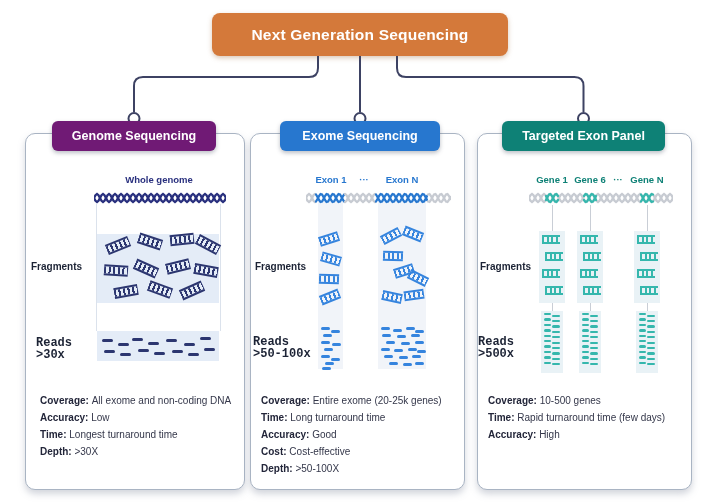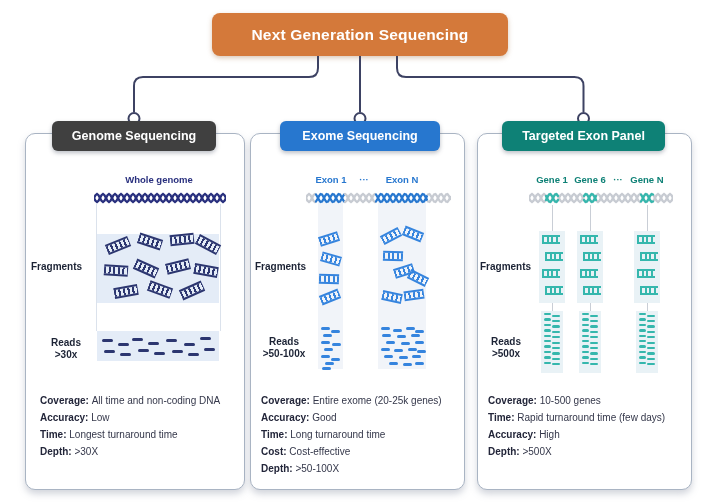--- a/index.html
+++ b/index.html
@@ -9,22 +9,22 @@
        display:flex;align-items:center;justify-content:center;color:#fff;font-weight:bold;
        font-size:15.5px;letter-spacing:.2px;box-shadow:0 2px 5px rgba(150,95,45,.35);}
   .connector-svg{position:absolute;left:0;top:0;pointer-events:none;}
   .card{position:absolute;top:133px;height:355px;background:#fff;border:1.6px solid #a9b4c3;
        border-radius:10px;box-shadow:0 4px 7px rgba(125,135,155,.35);}
   .hdr{position:absolute;top:121px;height:30px;border-radius:6px;display:flex;align-items:center;
        justify-content:center;color:#fff;font-weight:bold;font-size:12.5px;
        box-shadow:0 2px 4px rgba(60,70,90,.35);z-index:5;}
   .toplabel{position:absolute;font-weight:bold;font-size:9.5px;text-align:center;white-space:nowrap;}
   .seclabel{position:absolute;font-weight:bold;font-size:10px;color:#1c2335;}
-  .readslabel{position:absolute;font-weight:bold;font-size:10px;color:#1c2335;text-align:center;
-       line-height:12px;white-space:nowrap;}
+  .readslabel{position:absolute;font-weight:bold;font-size:12px;color:#1c2335;text-align:left;
+       line-height:12px;white-space:nowrap;font-family:Liberation Mono, monospace;}
   .box{position:absolute;background:#e4ecf7;}
   .helix{position:absolute;}
   .frag{position:absolute;box-sizing:border-box;border-top:2.2px solid;border-bottom:2.2px solid;}
   .dash{position:absolute;border-radius:1.5px;}
   .vline{position:absolute;width:1px;}
   .details{position:absolute;font-size:10px;color:#34374a;line-height:17px;}
   .details b{color:#23263a;}
   .details b::after{content:": ";}
   .dline{white-space:nowrap;}
 </style>
@@ -37,21 +37,21 @@
 
 <svg class="connector-svg" width="720" height="135">
   <path class="conn" d="M318,56 V68 Q318,77 309,77 H143 Q134,77 134,86 V112" fill="none" stroke-width="2" stroke="#3d4263"></path>
   <path class="conn" d="M360,56 V112" fill="none" stroke-width="2" stroke="#3d4263"></path>
   <path class="conn" d="M397,56 V68 Q397,77 406,77 H574.5 Q583.5,77 583.5,86 V112" fill="none" stroke-width="2" stroke="#3d4263"></path>
   <circle class="conn-dot" cx="134" cy="118.5" r="5.5" fill="#fff" stroke-width="2" stroke="#3d4263"></circle>
   <circle class="conn-dot" cx="360" cy="118.5" r="5.5" fill="#fff" stroke-width="2" stroke="#3d4263"></circle>
   <circle class="conn-dot" cx="583.5" cy="118.5" r="5.5" fill="#fff" stroke-width="2" stroke="#3d4263"></circle>
 </svg>
 
-<div class="hdr" style="left: 52px; width: 164px; background: #404040;">
+<div class="hdr" style="left: 52px; width: 164px; background: #701a75;">
   <span>Genome Sequencing</span>
 </div>
 <div class="hdr" style="left: 280px; width: 160px; background: rgb(39, 119, 207);">
   <span>Exome Sequencing</span>
 </div>
 <div class="hdr" style="left: 502px; width: 163px; background: rgb(14, 129, 118);">
   <span>Targeted Exon Panel</span>
 </div>
 
 <div class="card" id="card0" style="left:25px;width:218px;">
@@ -63,21 +63,21 @@
       <path d="M0.0,8.0L1.5,5.2L3.0,4.0L4.5,5.2L6.0,8.0L7.5,10.8L9.0,12.0L10.5,10.8L12.0,8.0L13.5,5.2L15.0,4.0L16.5,5.2L18.0,8.0L19.5,10.8L21.0,12.0L22.5,10.8L24.0,8.0L25.5,5.2L27.0,4.0L28.5,5.2L30.0,8.0L31.5,10.8L33.0,12.0L34.5,10.8L36.0,8.0L37.5,5.2L39.0,4.0L40.5,5.2L42.0,8.0L43.5,10.8L45.0,12.0L46.5,10.8L48.0,8.0L49.5,5.2L51.0,4.0L52.5,5.2L54.0,8.0L55.5,10.8L57.0,12.0L58.5,10.8L60.0,8.0L61.5,5.2L63.0,4.0L64.5,5.2L66.0,8.0L67.5,10.8L69.0,12.0L70.5,10.8L72.0,8.0L73.5,5.2L75.0,4.0L76.5,5.2L78.0,8.0L79.5,10.8L81.0,12.0L82.5,10.8L84.0,8.0L85.5,5.2L87.0,4.0L88.5,5.2L90.0,8.0L91.5,10.8L93.0,12.0L94.5,10.8L96.0,8.0L97.5,5.2L99.0,4.0L100.5,5.2L102.0,8.0L103.5,10.8L105.0,12.0L106.5,10.8L108.0,8.0L109.5,5.2L111.0,4.0L112.5,5.2L114.0,8.0L115.5,10.8L117.0,12.0L118.5,10.8L120.0,8.0L121.5,5.2L123.0,4.0L124.5,5.2L126.0,8.0L127.5,10.8L129.0,12.0L130.5,10.8L132.0,8.0" fill="none" stroke="#29307e" stroke-width="2.3" stroke-linecap="round"></path>
     </svg>
   <div class="box" style="left:71px;top:100px;width:122px;height:69px;" id="fragbox0"></div>
   <div class="seclabel" style="left:5px;top:127px;">Fragments</div>
   <div class="box" style="left:71px;top:197px;width:122px;height:30px;" id="readsbox0"></div>
   <div class="readslabel" style="left:10px;top:203px;width:60px;">
     <div>Reads</div>
     <div>&gt;30x</div>
   </div>
   <div class="details" style="left:14px;top:258px;">
-    <div class="dline"><b>Coverage</b><span>All time and non-coding DNA</span></div>
+    <div class="dline"><b>Coverage</b><span>All exome and non-coding DNA</span></div>
     <div class="dline"><b>Accuracy</b><span>Low</span></div>
     <div class="dline"><b>Time</b><span>Longest turnaround time</span></div>
     <div class="dline"><b>Depth</b><span>&gt;30X</span></div>
   </div>
 <div class="frag" style="left: 80px; top: 106px; width: 24px; height: 11px; transform: rotate(-22deg); border-color: rgb(44, 54, 112); background: repeating-linear-gradient(90deg, rgb(44, 54, 112) 0px, rgb(44, 54, 112) 2px, transparent 2px, transparent 4.6px);"></div>
     <div class="frag" style="left: 112px; top: 102px; width: 24px; height: 11px; transform: rotate(18deg); border-color: rgb(44, 54, 112); background: repeating-linear-gradient(90deg, rgb(44, 54, 112) 0px, rgb(44, 54, 112) 2px, transparent 2px, transparent 4.6px);"></div>
     <div class="frag" style="left: 144px; top: 100px; width: 24px; height: 11px; transform: rotate(-6deg); border-color: rgb(44, 54, 112); background: repeating-linear-gradient(90deg, rgb(44, 54, 112) 0px, rgb(44, 54, 112) 2px, transparent 2px, transparent 4.6px);"></div>
     <div class="frag" style="left: 170px; top: 105px; width: 24px; height: 11px; transform: rotate(28deg); border-color: rgb(44, 54, 112); background: repeating-linear-gradient(90deg, rgb(44, 54, 112) 0px, rgb(44, 54, 112) 2px, transparent 2px, transparent 4.6px);"></div>
     <div class="frag" style="left: 78px; top: 131px; width: 24px; height: 11px; transform: rotate(4deg); border-color: rgb(44, 54, 112); background: repeating-linear-gradient(90deg, rgb(44, 54, 112) 0px, rgb(44, 54, 112) 2px, transparent 2px, transparent 4.6px);"></div>
     <div class="frag" style="left: 108px; top: 129px; width: 24px; height: 11px; transform: rotate(24deg); border-color: rgb(44, 54, 112); background: repeating-linear-gradient(90deg, rgb(44, 54, 112) 0px, rgb(44, 54, 112) 2px, transparent 2px, transparent 4.6px);"></div>
@@ -120,22 +120,22 @@
       <path d="M122.0,11.5L123.5,11.9L125.0,10.0L126.5,7.0L128.0,4.5L129.5,4.1L131.0,6.0L132.5,9.0L134.0,11.5L135.5,11.9L137.0,10.0L138.5,7.0L140.0,4.5L141.5,4.1L143.0,6.0L144.5,9.0" fill="none" stroke="#c7cbd2" stroke-width="2.3" stroke-linecap="round"></path>
       <path d="M122.0,4.5L123.5,4.1L125.0,6.0L126.5,9.0L128.0,11.5L129.5,11.9L131.0,10.0L132.5,7.0L134.0,4.5L135.5,4.1L137.0,6.0L138.5,9.0L140.0,11.5L141.5,11.9L143.0,10.0L144.5,7.0" fill="none" stroke="#c7cbd2" stroke-width="2.3" stroke-linecap="round"></path>
     </svg>
   <div class="seclabel" style="left:4px;top:127px;">Fragments</div>
   <div class="readslabel" style="left:2px;top:202px;width:62px;">
     <div>Reads</div>
     <div>&gt;50-100x</div>
   </div>
   <div class="details" style="left:10px;top:258px;">
     <div class="dline"><b>Coverage</b><span>Entire exome (20-25k genes)</span></div>
+    <div class="dline"><b>Time</b><span>Long turnaround time</span></div>
     <div class="dline"><b>Accuracy</b><span>Good</span></div>
-    <div class="dline"><b>Time</b><span>Long turnaround time</span></div>
     <div class="dline"><b>Cost</b><span>Cost-effective</span></div>
     <div class="dline"><b>Depth</b><span>&gt;50-100X</span></div>
   </div>
 <div class="frag" style="left: 68px; top: 100px; width: 20px; height: 10px; transform: rotate(-18deg); border-color: rgb(53, 132, 222); background: repeating-linear-gradient(90deg, rgb(53, 132, 222) 0px, rgb(53, 132, 222) 2px, transparent 2px, transparent 4.6px);"></div>
     <div class="frag" style="left: 70px; top: 120px; width: 20px; height: 10px; transform: rotate(16deg); border-color: rgb(53, 132, 222); background: repeating-linear-gradient(90deg, rgb(53, 132, 222) 0px, rgb(53, 132, 222) 2px, transparent 2px, transparent 4.6px);"></div>
     <div class="frag" style="left: 68px; top: 140px; width: 20px; height: 10px; transform: rotate(2deg); border-color: rgb(53, 132, 222); background: repeating-linear-gradient(90deg, rgb(53, 132, 222) 0px, rgb(53, 132, 222) 2px, transparent 2px, transparent 4.6px);"></div>
     <div class="frag" style="left: 69px; top: 158px; width: 20px; height: 10px; transform: rotate(-22deg); border-color: rgb(53, 132, 222); background: repeating-linear-gradient(90deg, rgb(53, 132, 222) 0px, rgb(53, 132, 222) 2px, transparent 2px, transparent 4.6px);"></div>
     <div class="frag" style="left: 130px; top: 97px; width: 20px; height: 10px; transform: rotate(-28deg); border-color: rgb(53, 132, 222); background: repeating-linear-gradient(90deg, rgb(53, 132, 222) 0px, rgb(53, 132, 222) 2px, transparent 2px, transparent 4.6px);"></div>
     <div class="frag" style="left: 152px; top: 95px; width: 20px; height: 10px; transform: rotate(22deg); border-color: rgb(53, 132, 222); background: repeating-linear-gradient(90deg, rgb(53, 132, 222) 0px, rgb(53, 132, 222) 2px, transparent 2px, transparent 4.6px);"></div>
     <div class="frag" style="left: 132px; top: 117px; width: 20px; height: 10px; transform: rotate(2deg); border-color: rgb(53, 132, 222); background: repeating-linear-gradient(90deg, rgb(53, 132, 222) 0px, rgb(53, 132, 222) 2px, transparent 2px, transparent 4.6px);"></div>
@@ -204,21 +204,20 @@
   <div class="box" style="left:158px;top:177px;width:22px;height:62px;background:#e9f2f6"></div>
   <div class="seclabel" style="left:2px;top:127px;">Fragments</div>
   <div class="readslabel" style="left:0px;top:202px;width:56px;">
     <div>Reads</div>
     <div>&gt;500x</div>
   </div>
   <div class="details" style="left:10px;top:258px;">
     <div class="dline"><b>Coverage</b><span>10-500 genes</span></div>
     <div class="dline"><b>Time</b><span>Rapid turnaround time (few days)</span></div>
     <div class="dline"><b>Accuracy</b><span>High</span></div>
-    <div class="dline"><b>Depth</b><span>&gt;500X</span></div>
   </div>
 <div class="frag" style="left: 63.5px; top: 101px; width: 18px; height: 9px; transform: rotate(0deg); border-color: rgb(53, 183, 173); background: repeating-linear-gradient(90deg, rgb(53, 183, 173) 0px, rgb(53, 183, 173) 2px, transparent 2px, transparent 4.6px);"></div>
     <div class="frag" style="left: 66.5px; top: 118px; width: 18px; height: 9px; transform: rotate(0deg); border-color: rgb(53, 183, 173); background: repeating-linear-gradient(90deg, rgb(53, 183, 173) 0px, rgb(53, 183, 173) 2px, transparent 2px, transparent 4.6px);"></div>
     <div class="frag" style="left: 63.5px; top: 135px; width: 18px; height: 9px; transform: rotate(0deg); border-color: rgb(53, 183, 173); background: repeating-linear-gradient(90deg, rgb(53, 183, 173) 0px, rgb(53, 183, 173) 2px, transparent 2px, transparent 4.6px);"></div>
     <div class="frag" style="left: 66.5px; top: 152px; width: 18px; height: 9px; transform: rotate(0deg); border-color: rgb(53, 183, 173); background: repeating-linear-gradient(90deg, rgb(53, 183, 173) 0px, rgb(53, 183, 173) 2px, transparent 2px, transparent 4.6px);"></div>
     <div class="frag" style="left: 101.5px; top: 101px; width: 18px; height: 9px; transform: rotate(0deg); border-color: rgb(53, 183, 173); background: repeating-linear-gradient(90deg, rgb(53, 183, 173) 0px, rgb(53, 183, 173) 2px, transparent 2px, transparent 4.6px);"></div>
     <div class="frag" style="left: 104.5px; top: 118px; width: 18px; height: 9px; transform: rotate(0deg); border-color: rgb(53, 183, 173); background: repeating-linear-gradient(90deg, rgb(53, 183, 173) 0px, rgb(53, 183, 173) 2px, transparent 2px, transparent 4.6px);"></div>
     <div class="frag" style="left: 101.5px; top: 135px; width: 18px; height: 9px; transform: rotate(0deg); border-color: rgb(53, 183, 173); background: repeating-linear-gradient(90deg, rgb(53, 183, 173) 0px, rgb(53, 183, 173) 2px, transparent 2px, transparent 4.6px);"></div>
     <div class="frag" style="left: 104.5px; top: 152px; width: 18px; height: 9px; transform: rotate(0deg); border-color: rgb(53, 183, 173); background: repeating-linear-gradient(90deg, rgb(53, 183, 173) 0px, rgb(53, 183, 173) 2px, transparent 2px, transparent 4.6px);"></div>
     <div class="frag" style="left: 158.5px; top: 101px; width: 18px; height: 9px; transform: rotate(0deg); border-color: rgb(53, 183, 173); background: repeating-linear-gradient(90deg, rgb(53, 183, 173) 0px, rgb(53, 183, 173) 2px, transparent 2px, transparent 4.6px);"></div>

